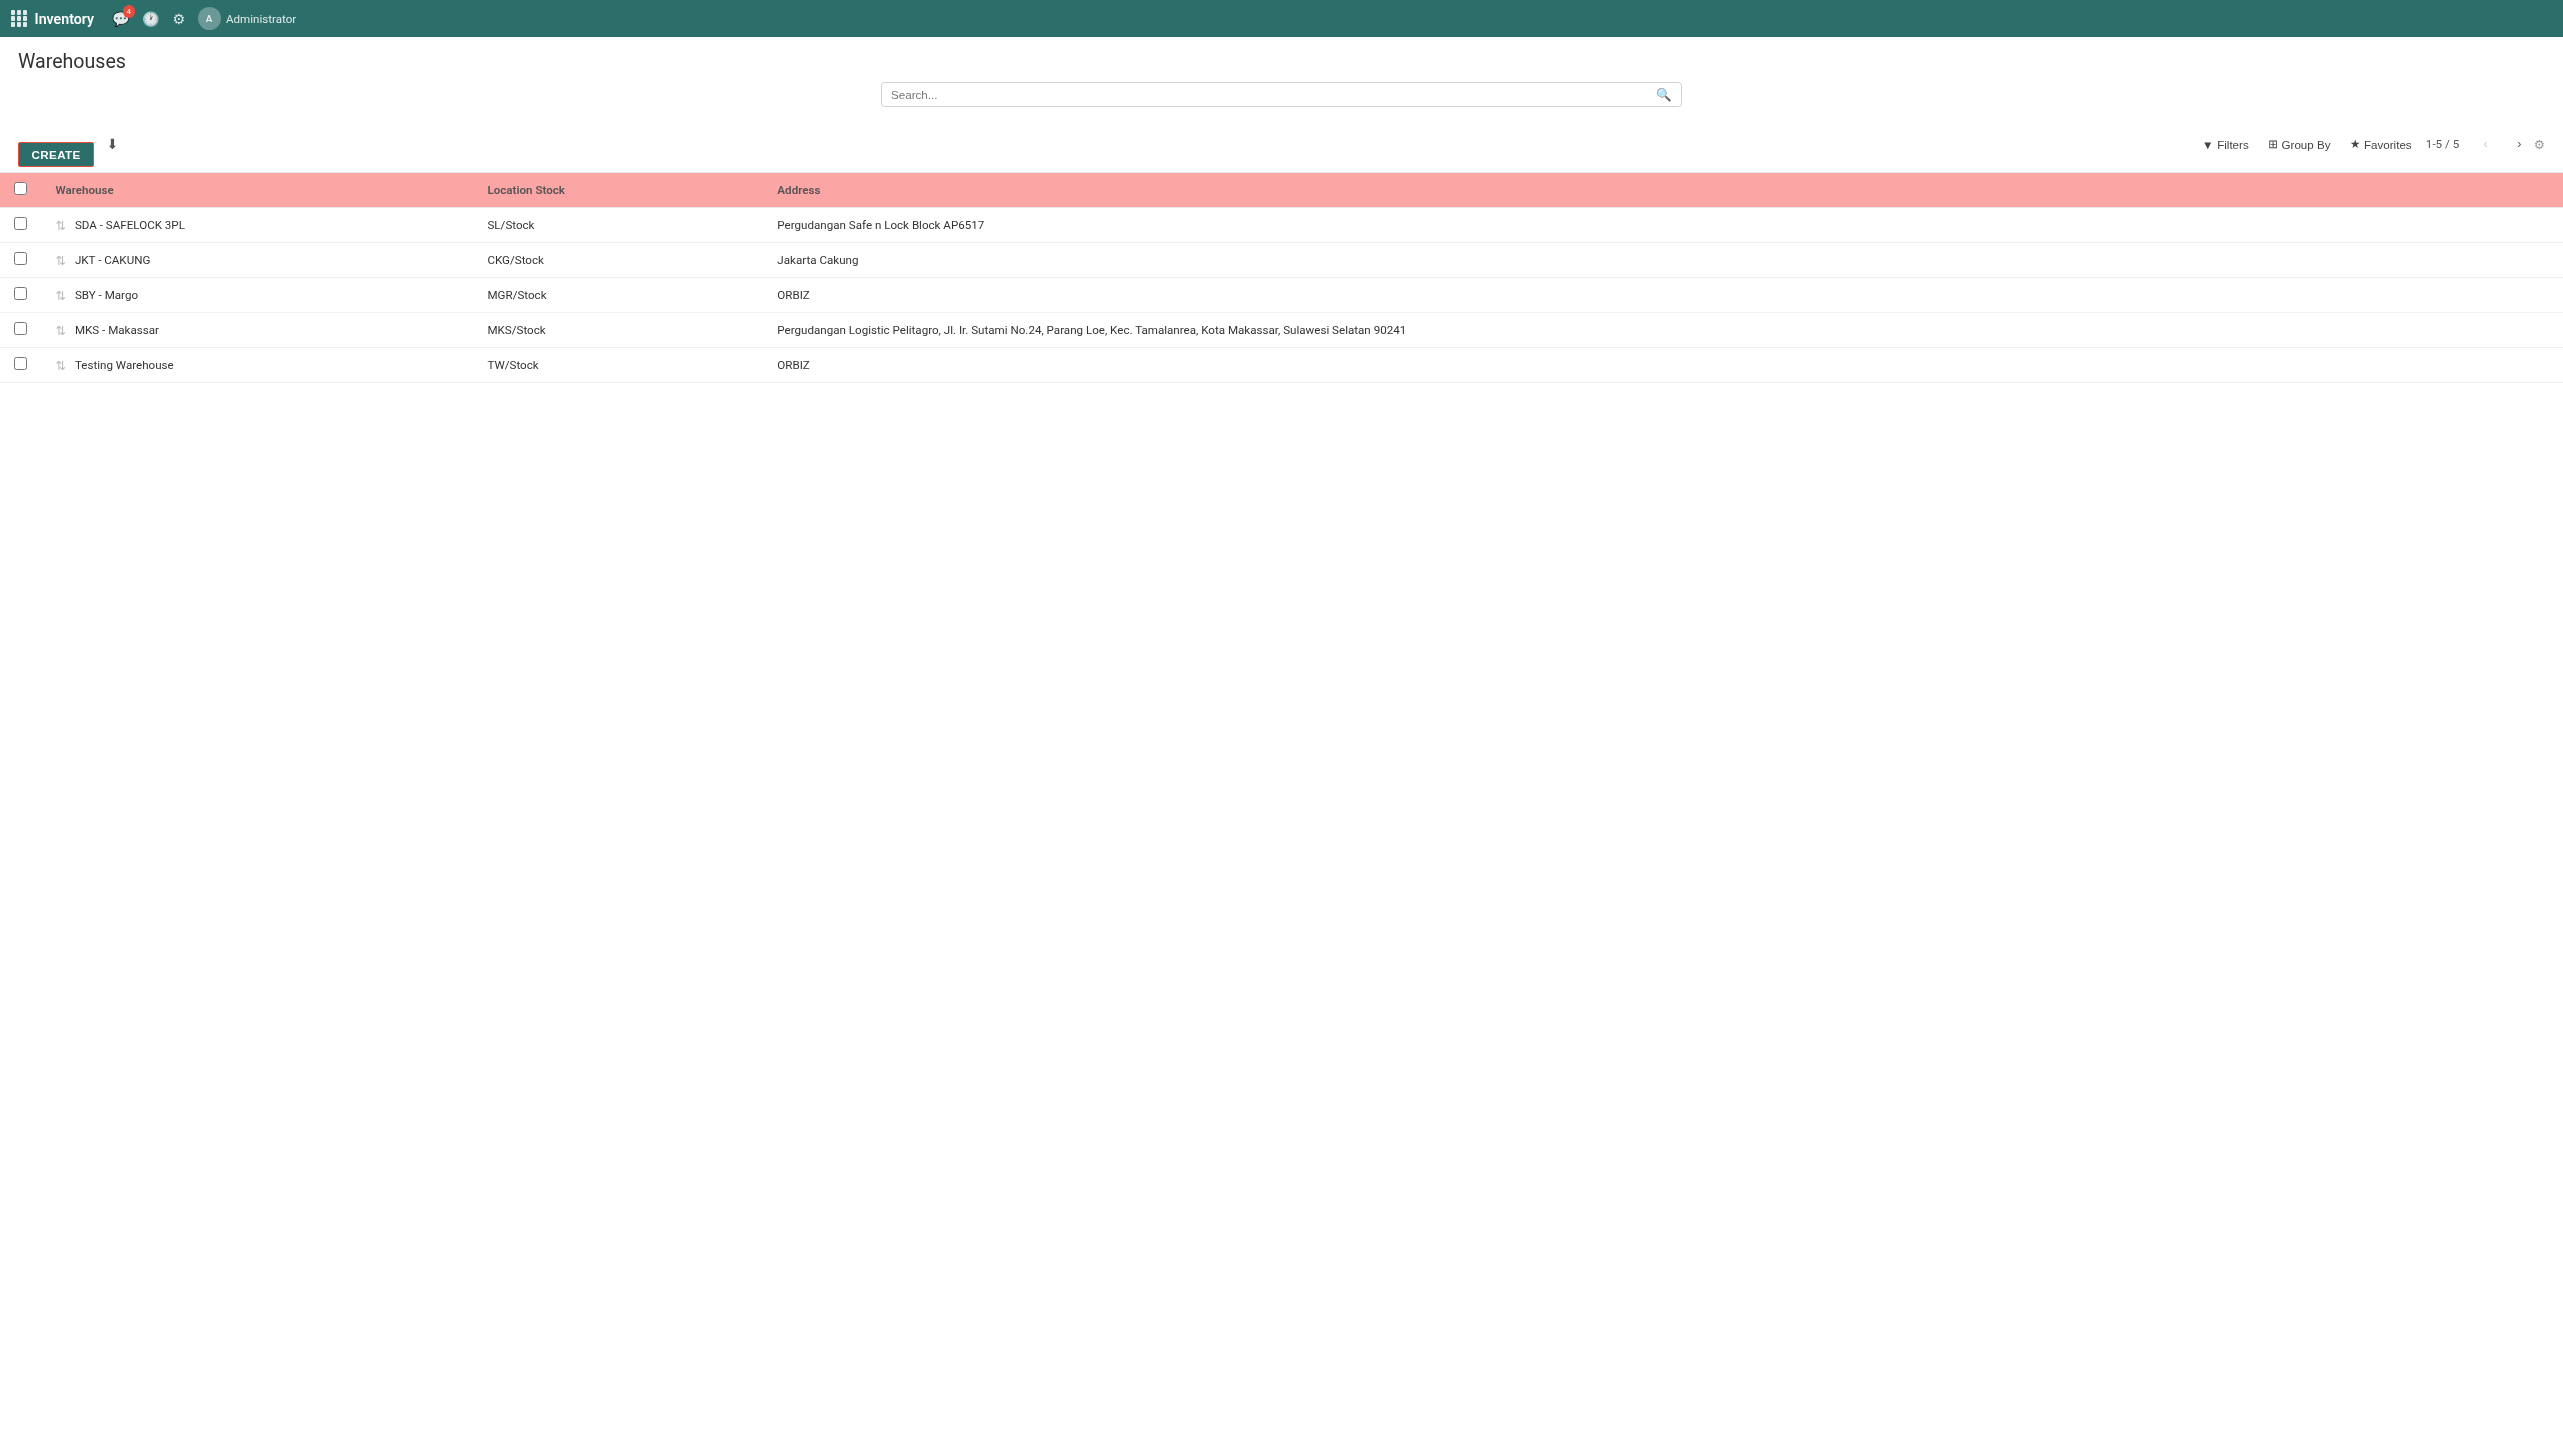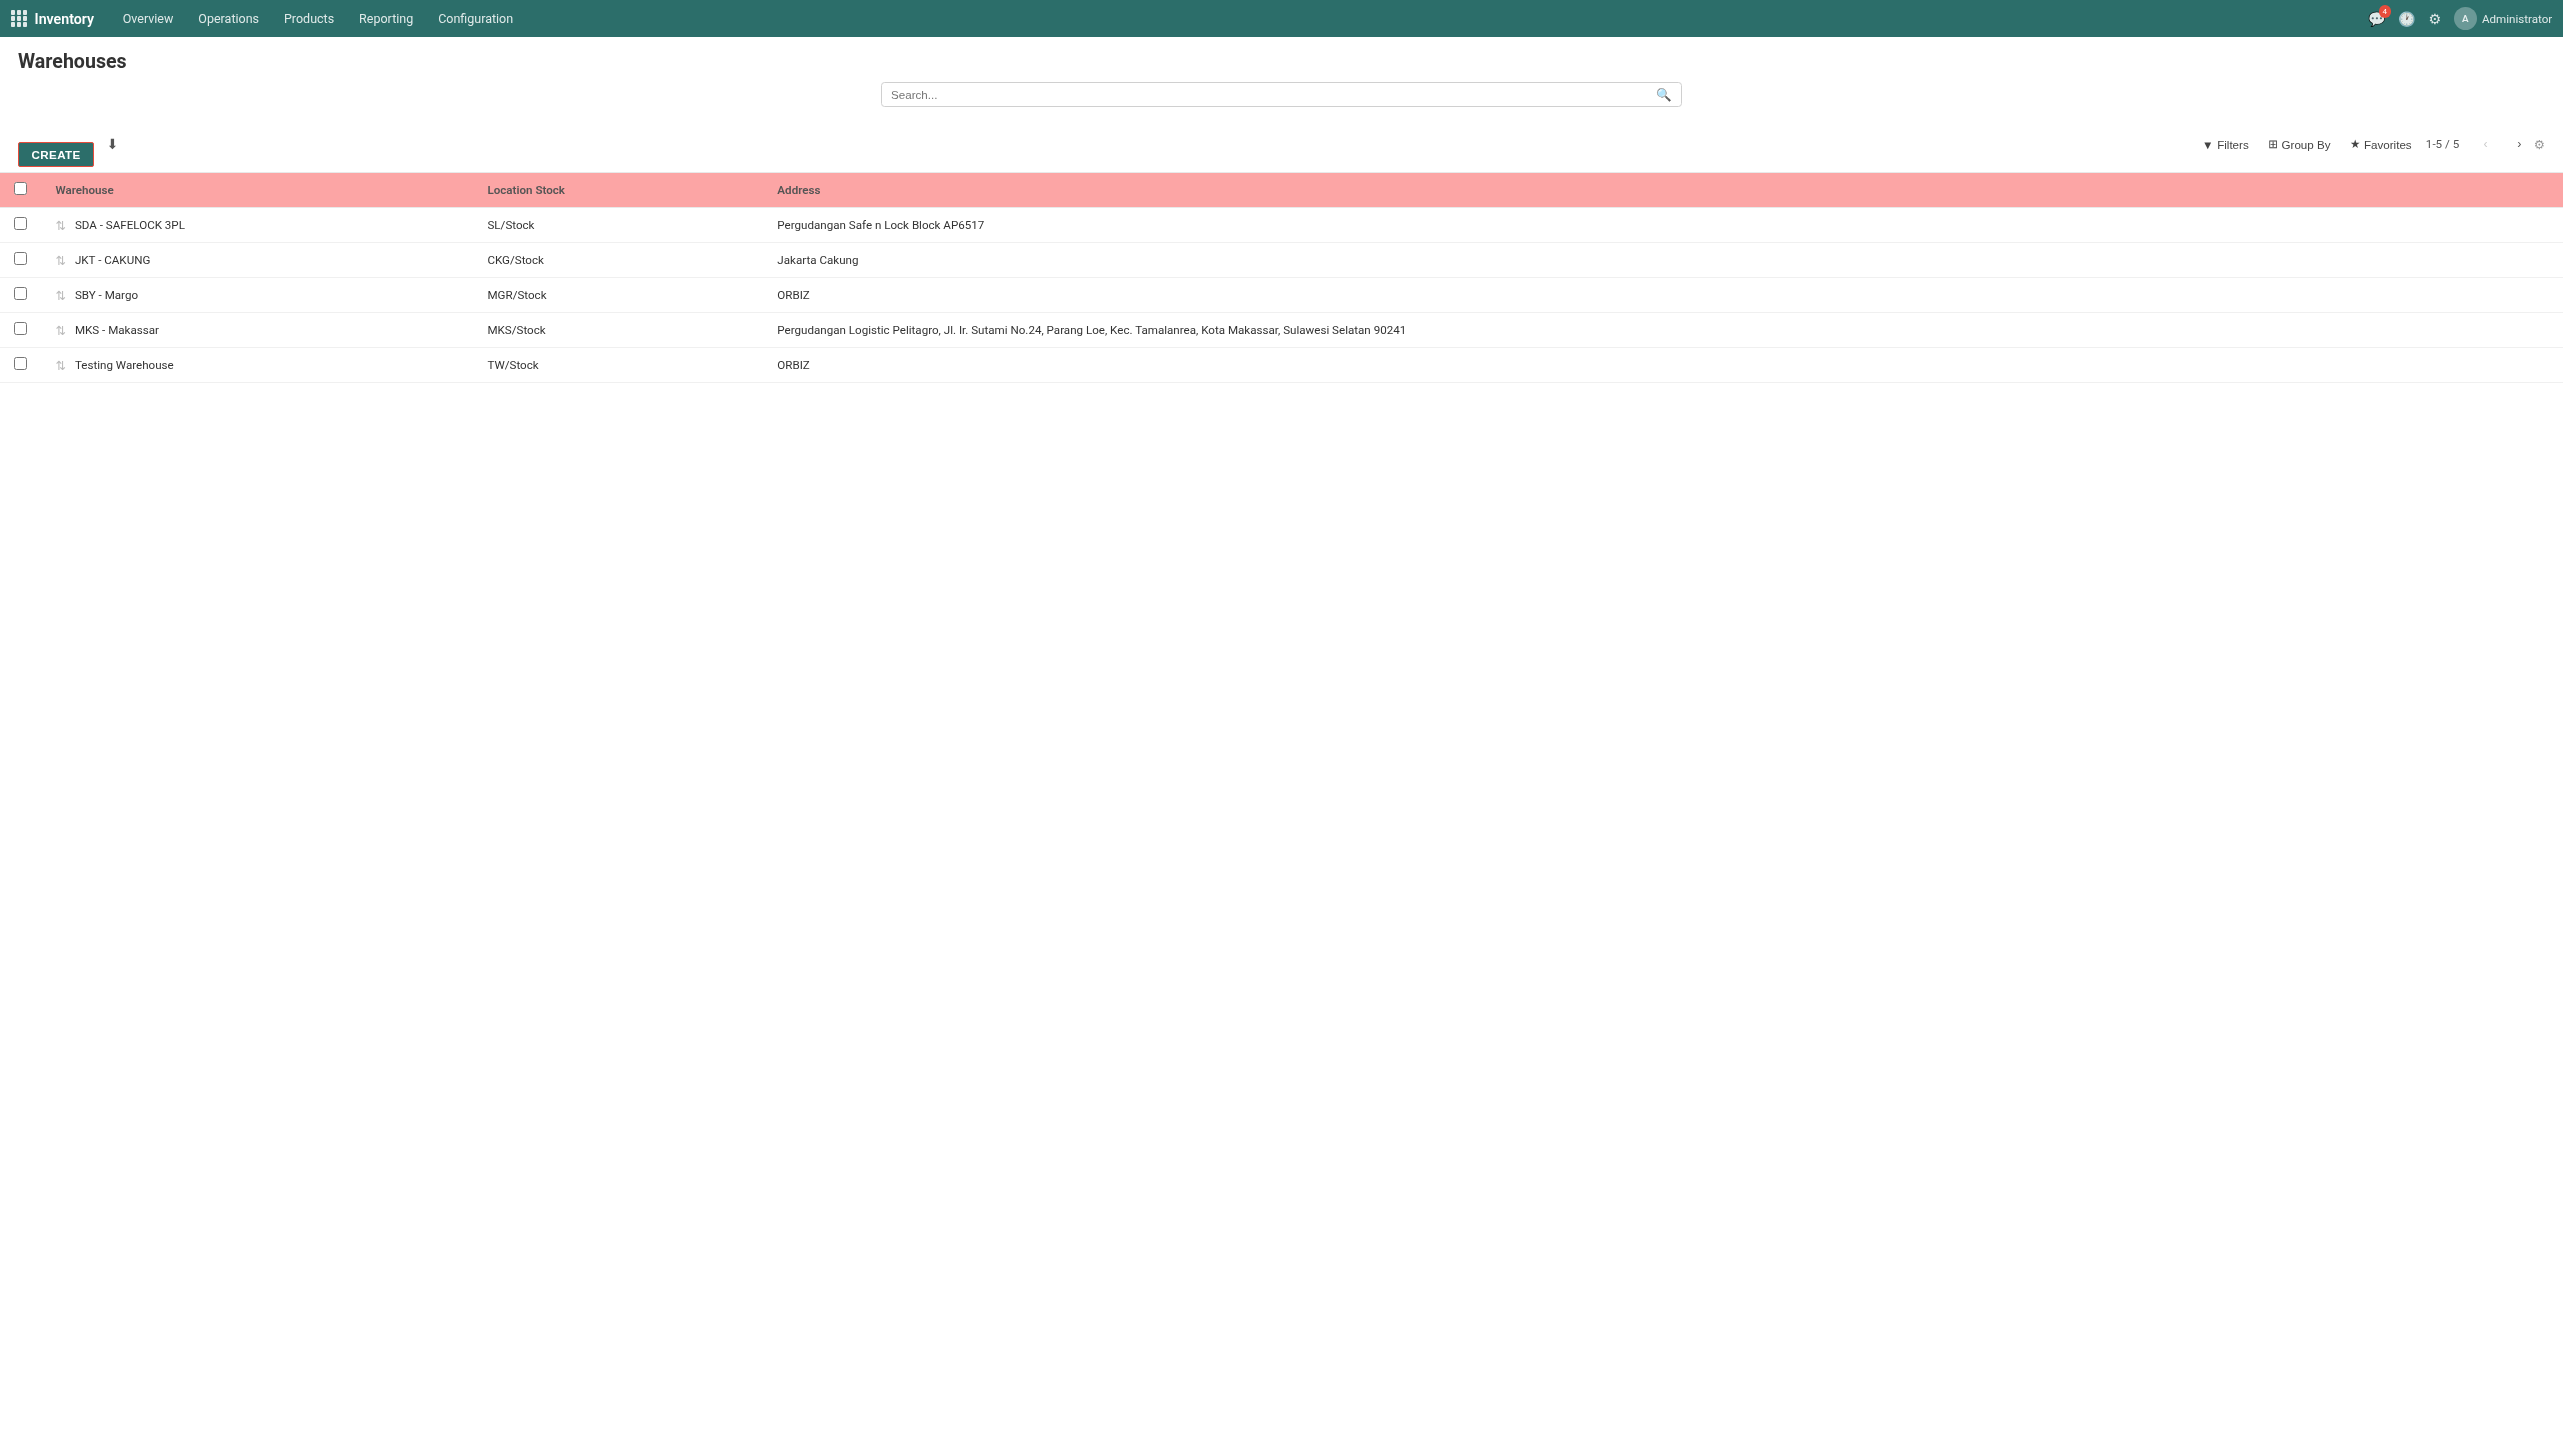--- a/index.html
+++ b/index.html
@@ -87,21 +87,21 @@
     .content { background: #fff; min-height: calc(100vh - 37px); }
 
     
     .page-header {
       display: flex;
       align-items: center;
       padding: 12.5px 18px 9px 18px;
     }
     .page-title {
       font-size: 19.6px;
-      font-weight: 700;
+      font-weight: 400;
       color: #333;
     }
 
     
     .search-bar-row {
       display: flex;
       align-items: flex-start;
       justify-content: center;
       padding: 0 18px 9px 18px;
     }
@@ -205,27 +205,20 @@
         <span></span>
         <span></span>
       <span></span>
         <span></span>
         <span></span>
       <span></span>
         <span></span>
         <span></span>
     </div>
     <span class="topnav-brand">Inventory</span>
-  </div>
-  <div class="topnav-menu">
-    <a>Overview</a>
-    <a>Operations</a>
-    <a>Products</a>
-    <a>Reporting</a>
-    <a>Configuration</a>
   </div>
   <div class="topnav-right">
     <div class="icon-btn" style="position:relative;">
       💬
       <span class="badge">4</span>
     </div>
     <div class="icon-btn">🕐</div>
     <div class="icon-btn">⚙</div>
     <div class="topnav-user">
       <div class="user-avatar">

